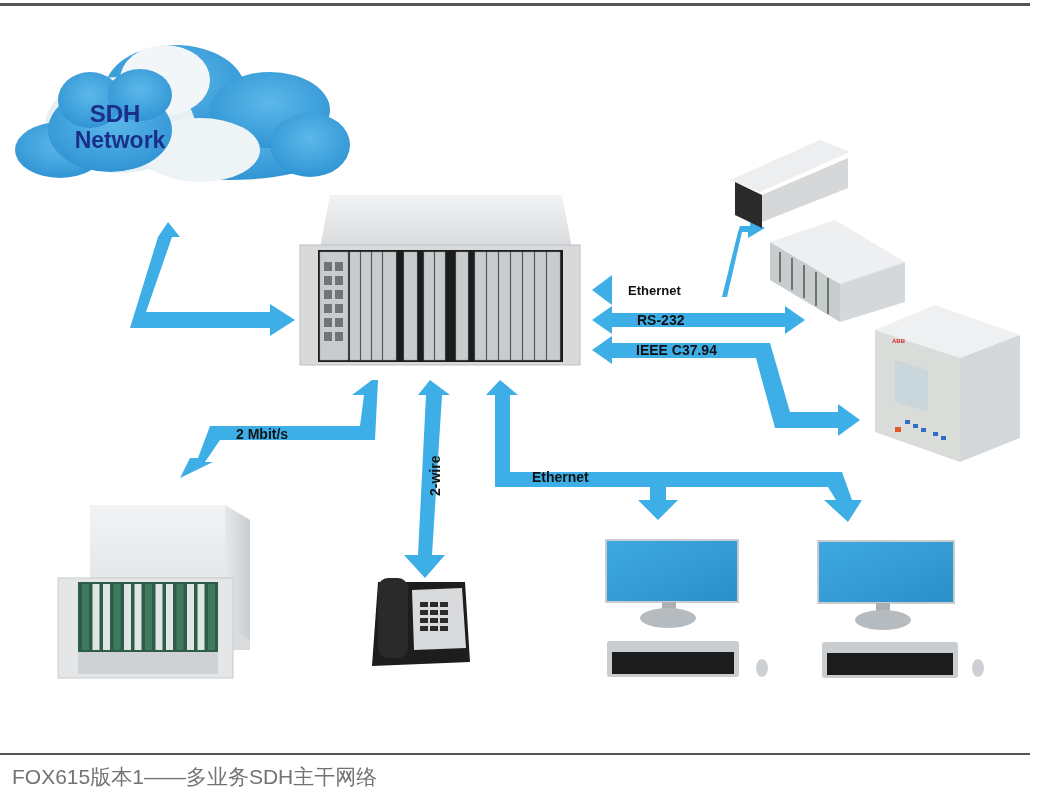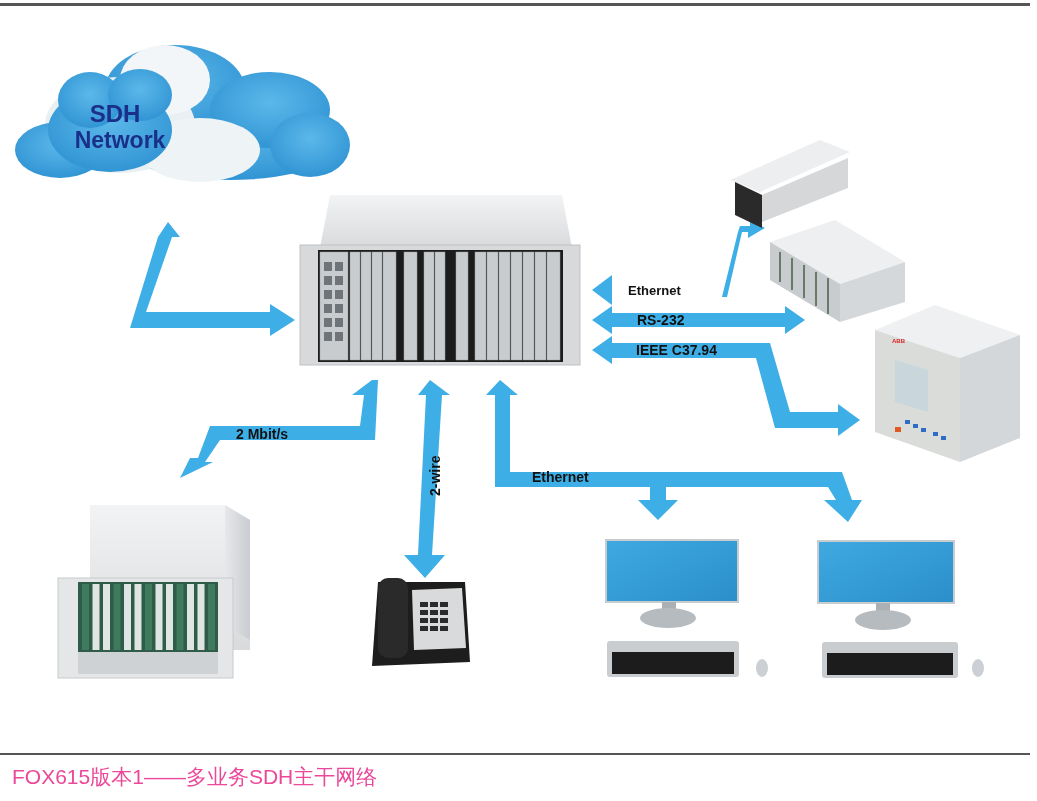--- a/index.html
+++ b/index.html
@@ -1,20 +1,20 @@
 <!DOCTYPE html>
 <html><head>
 <meta charset="utf-8">
 <style>
   html, body { margin: 0; padding: 0; background: #ffffff; }
   body { width: 1037px; height: 801px; position: relative; overflow: hidden; font-family: "Liberation Sans", sans-serif; }
   .rule { position: absolute; left: 0; width: 1030px; height: 3px; background: #555555; }
   #top-rule { top: 3px; }
   #bottom-rule { top: 753px; height: 2px; }
-  #caption { position: absolute; left: 12px; top: 763px; font-size: 21px; color: #ec4899; letter-spacing: 0px; font-family: "Liberation Sans", "DejaVu Sans", sans-serif; }
+  #caption { position: absolute; left: 12px; top: 763px; font-size: 21px; color: #737373; letter-spacing: 0px; font-family: "Liberation Sans", "DejaVu Sans", sans-serif; }
   svg#diagram { position: absolute; left: 0; top: 0; }
   .arrow-label { font-family: "Liberation Sans", sans-serif; font-weight: bold; fill: #111; }
 </style>
 </head>
 <body>
 
 <div class="rule" id="top-rule"></div>
 
 <svg id="diagram" width="1037" height="750" viewBox="0 0 1037 750">
   <defs>

